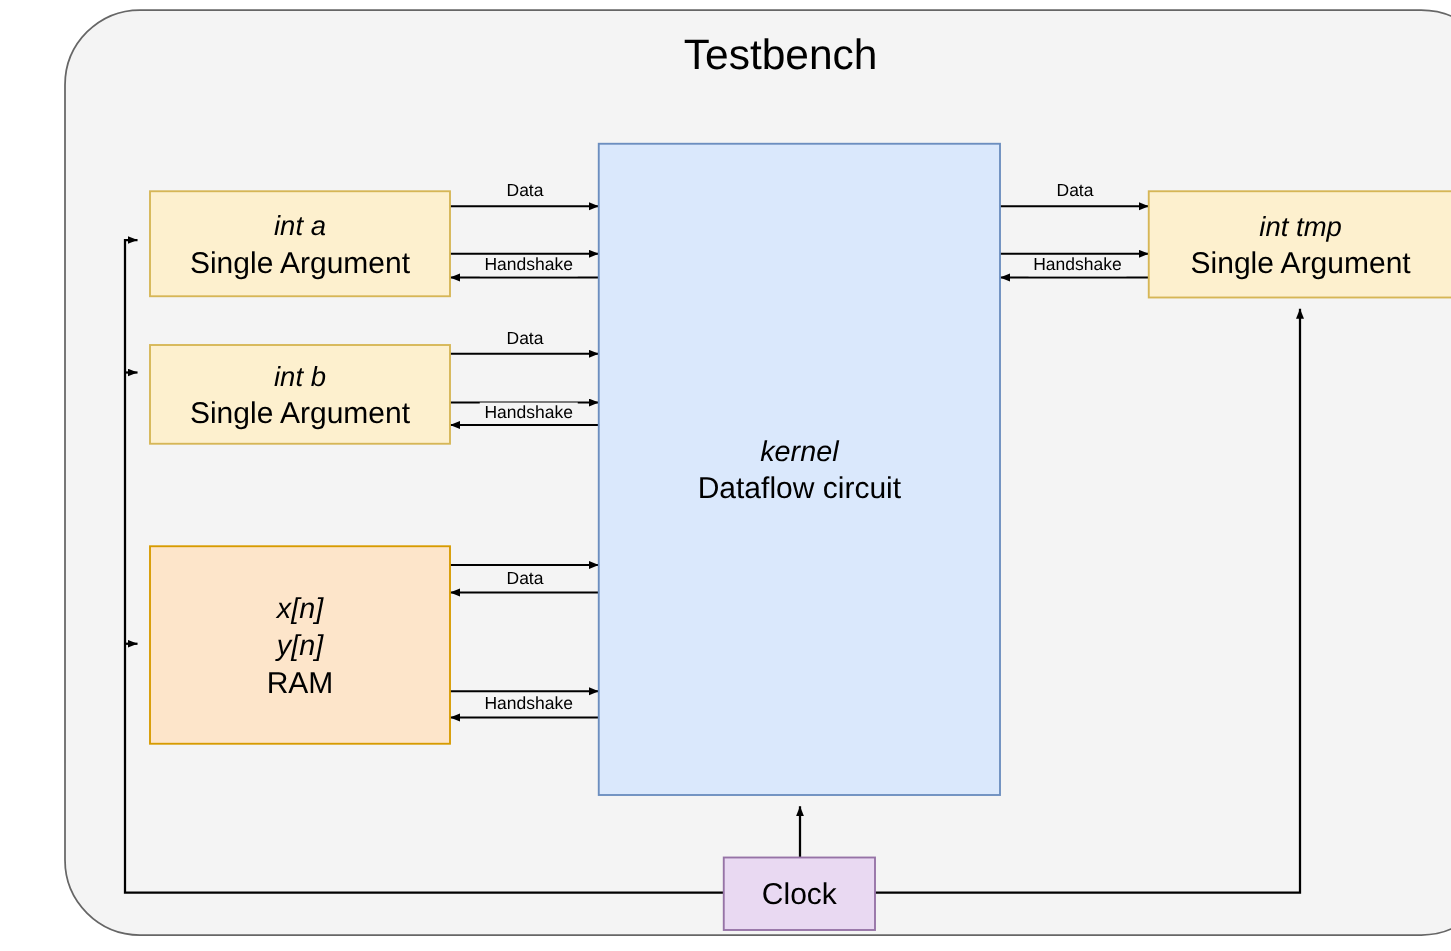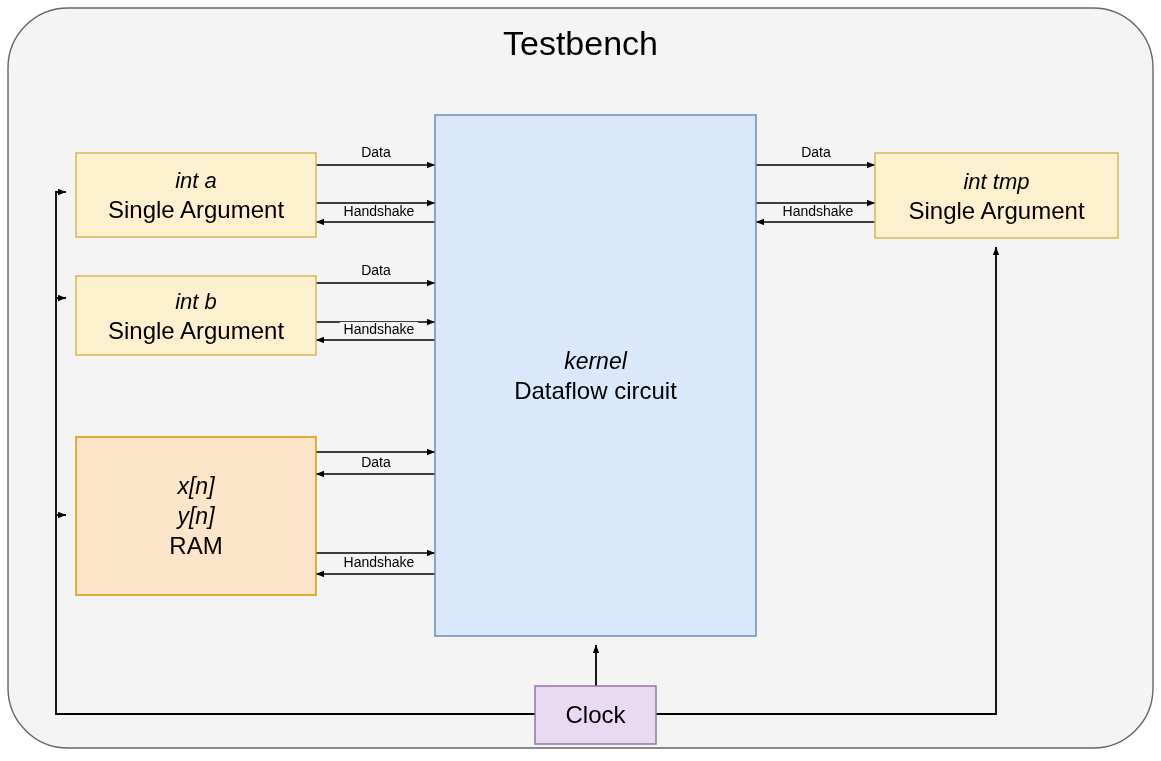--- a/index.html
+++ b/index.html
@@ -10,20 +10,21 @@
   body {
     width: 1161px;
     height: 761px;
     font-family: "Liberation Sans", sans-serif;
     overflow: hidden;
   }
   #diagram-root {
     position: relative;
     width: 1036px;
     height: 761px;
+    padding-left: 44px;
   }
   svg.diagram {
     display: block;
     width: 1161px;
     height: 761px;
   }
   .box-label {
     font-family: "Liberation Sans", sans-serif;
     text-anchor: middle;
     fill: #000000;

